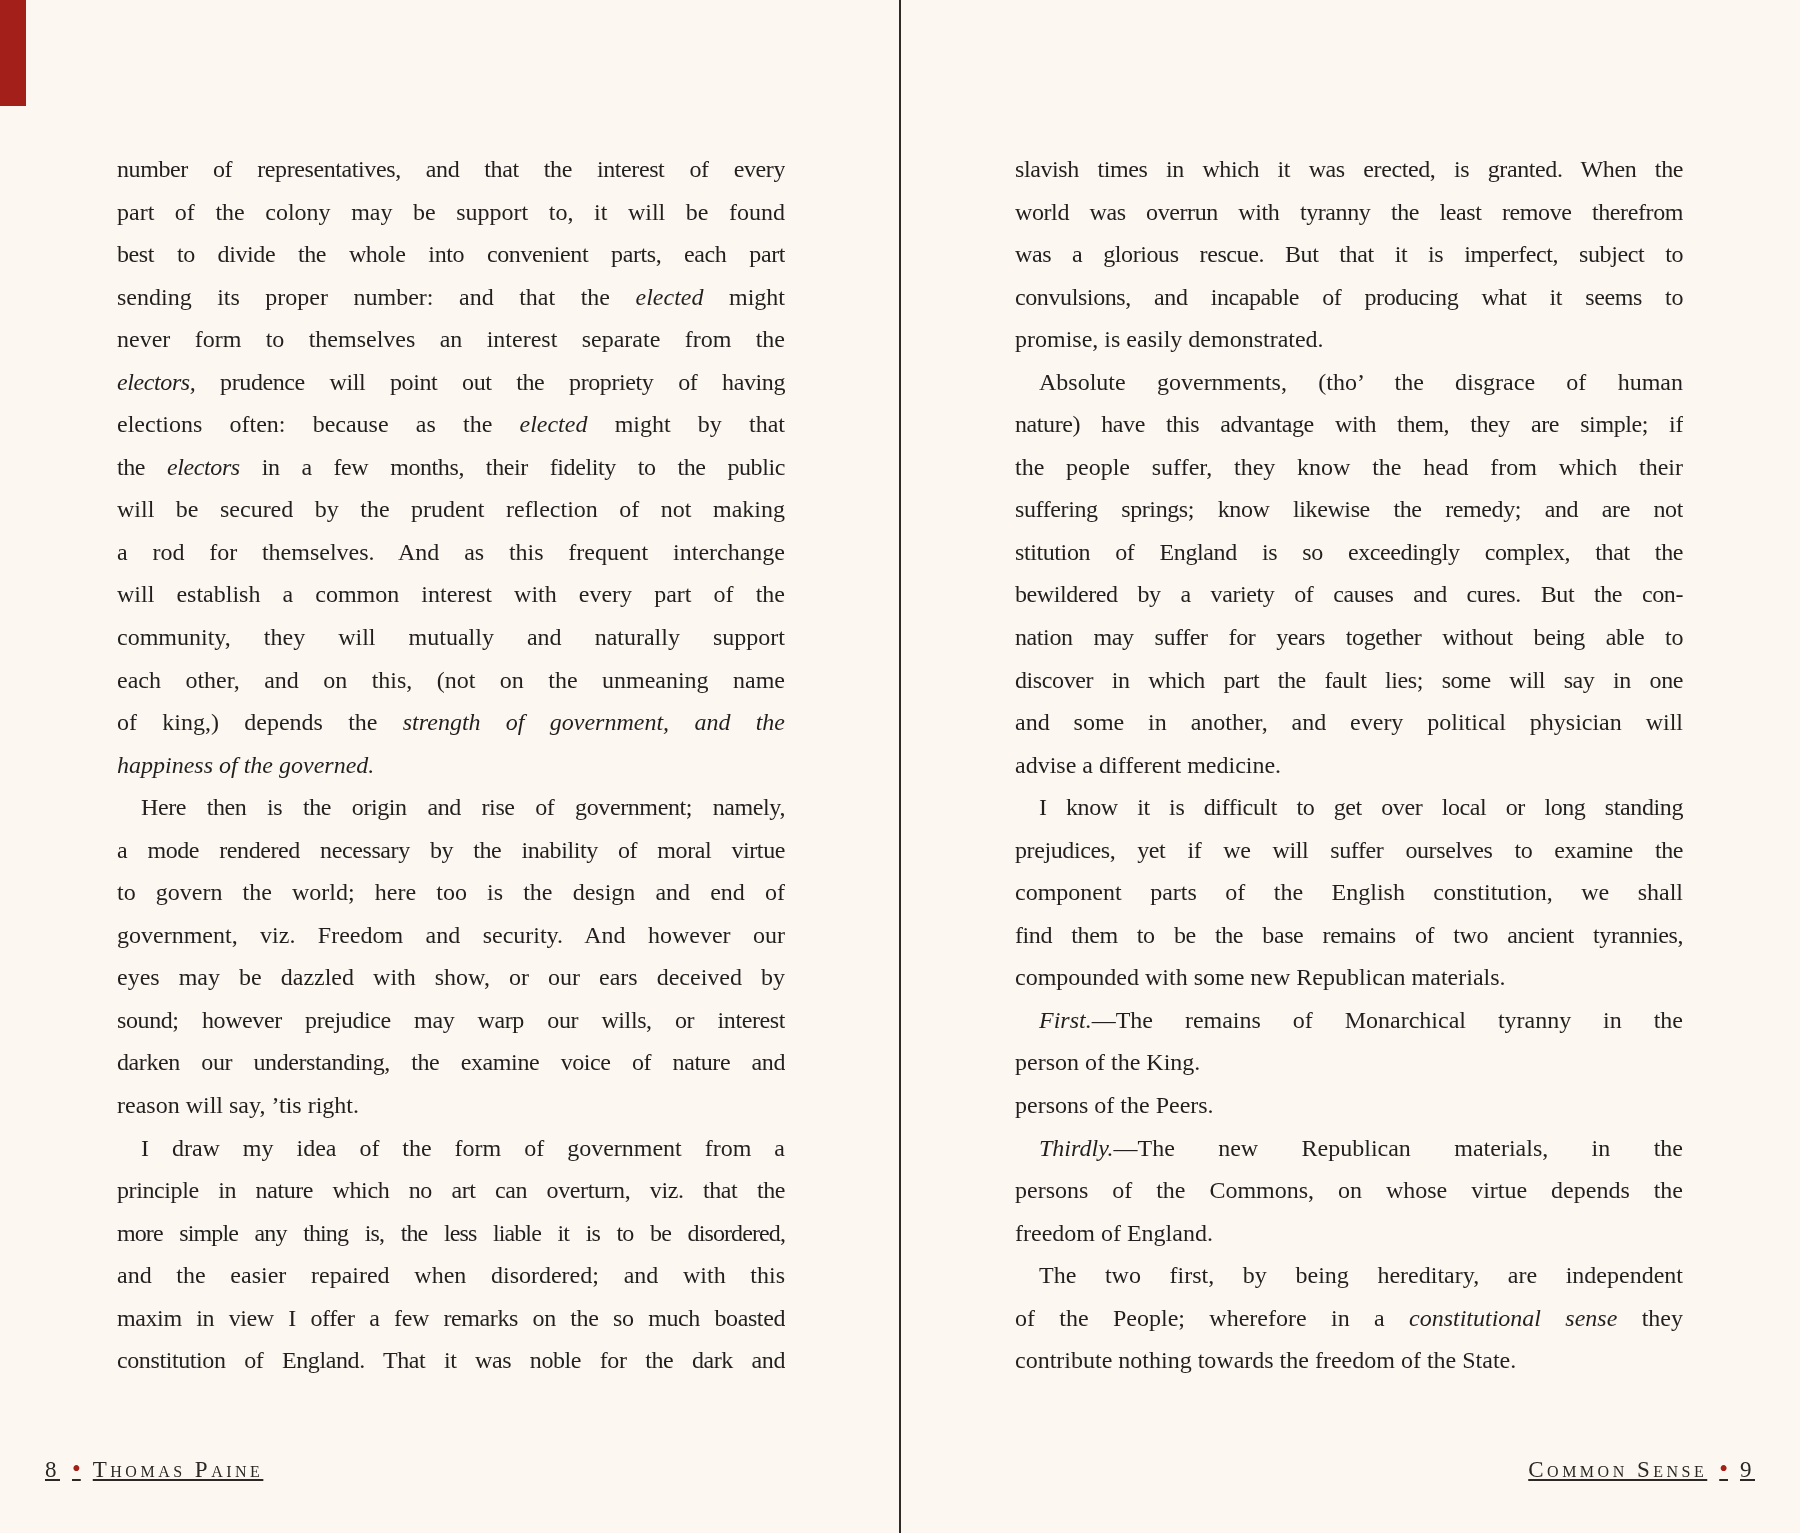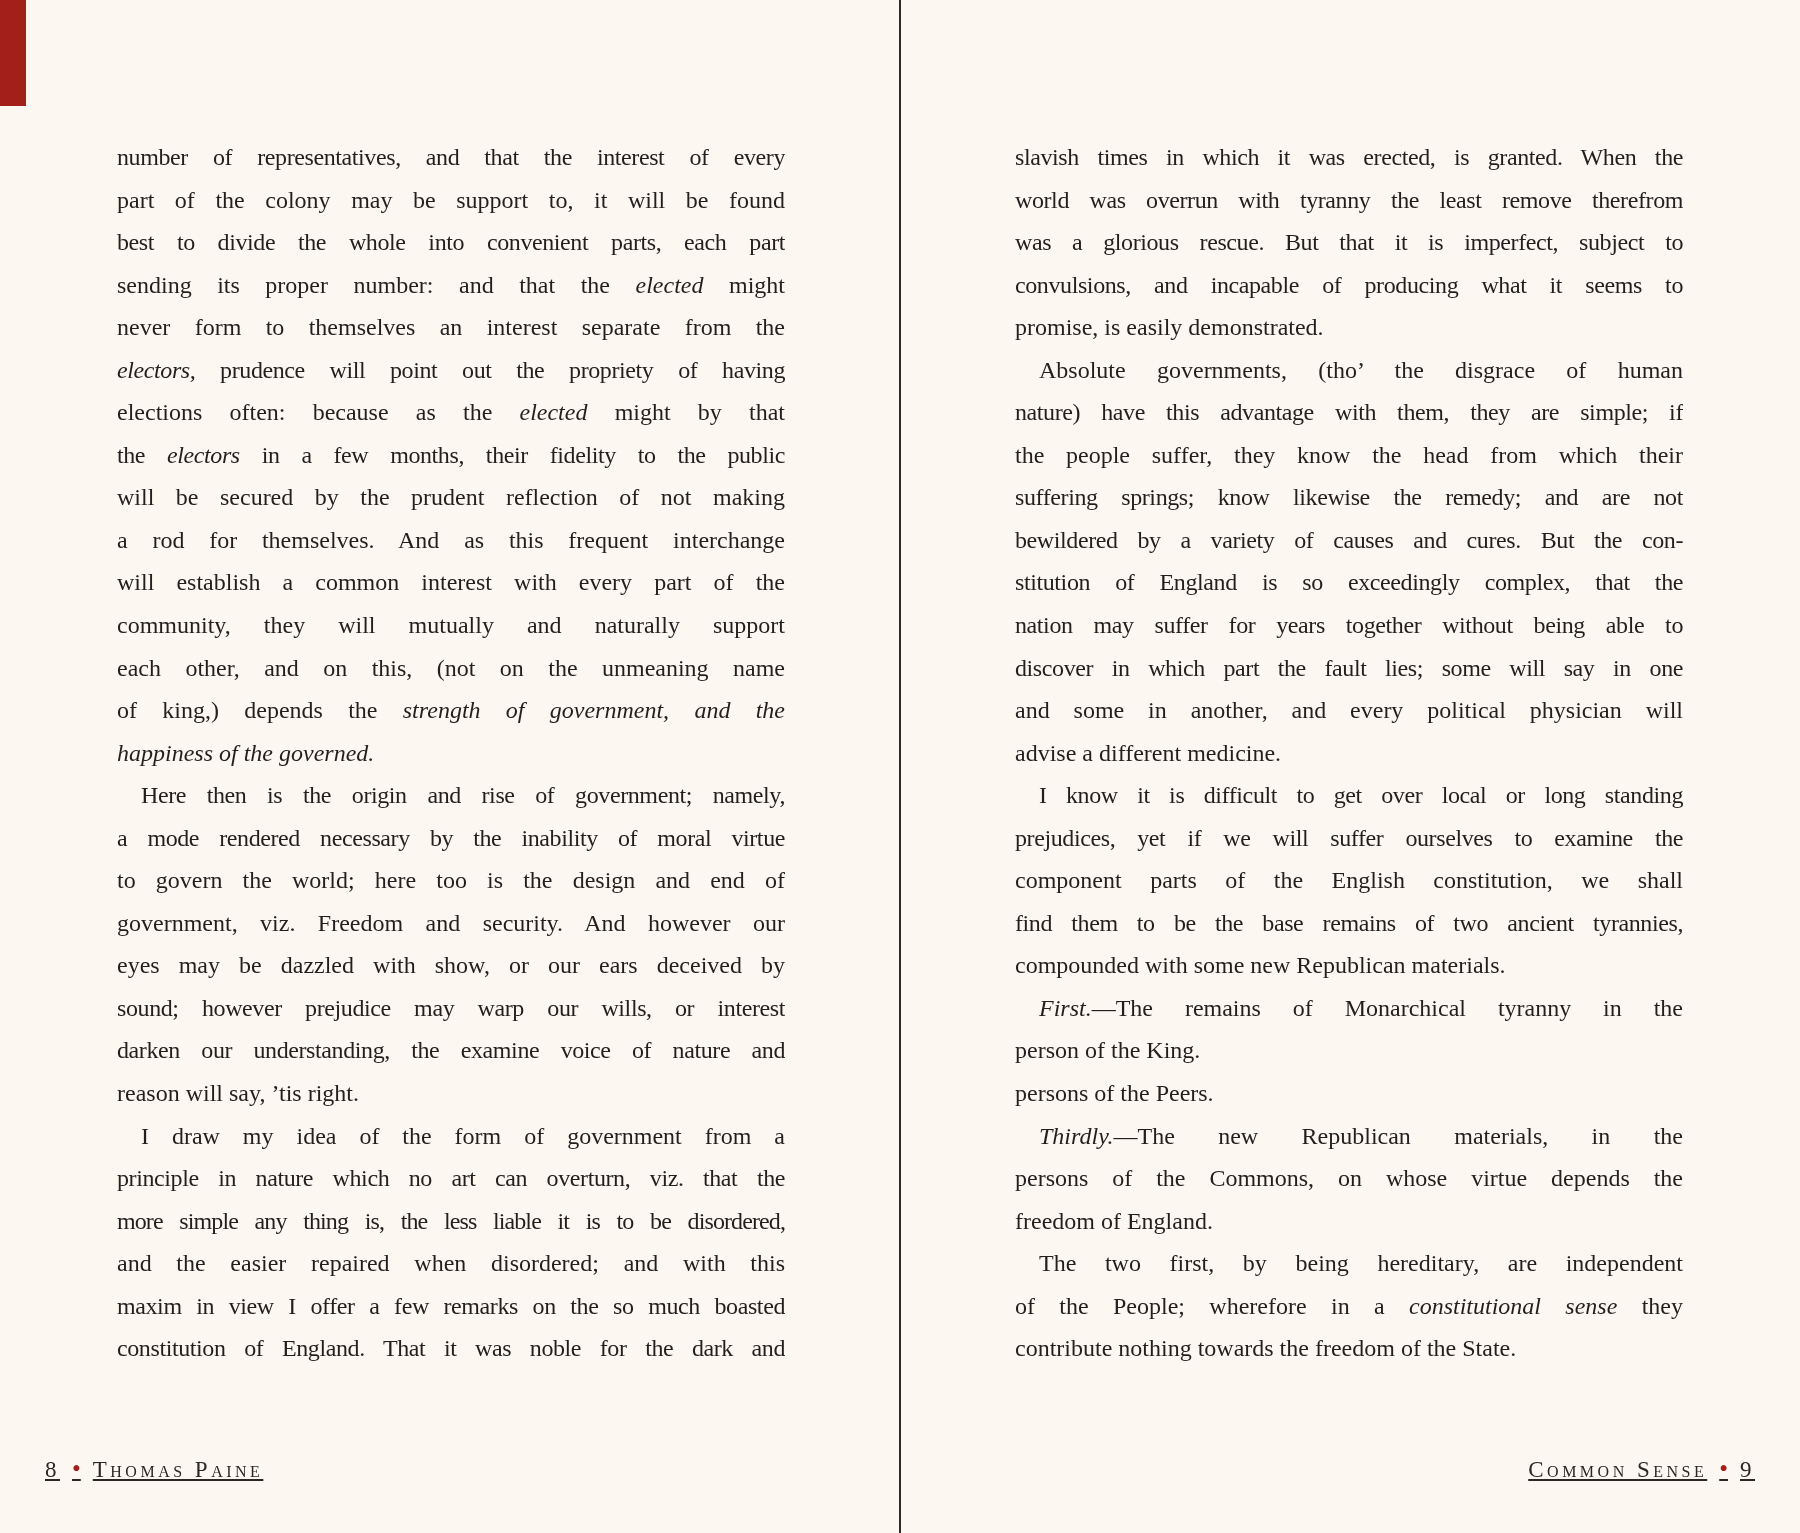--- a/index.html
+++ b/index.html
@@ -21,21 +21,21 @@
   }
   .ribbon{
     position:absolute;left:0;top:0;width:26px;height:106px;
     background:var(--red);
   }
   .divider{
     position:absolute;left:899px;top:0;width:2px;height:1533px;
     background:var(--divider);
   }
   .col{
-    position:absolute;top:136px;width:668px;
+    position:absolute;top:148px;width:668px;
     font-size:24px;line-height:42.55px;
   }
   #left-col{left:117px;}
   #right-col{left:1015px;}
   .line{
     text-align:justify;
     text-align-last:justify;
     height:42.55px;
     overflow:hidden;
   }
@@ -105,22 +105,22 @@
   <div class="col" id="right-col">
       <div class="line t1">slavish times in which it was erected, is granted. When the</div>
       <div class="line t1">world was overrun with tyranny the least remove therefrom</div>
       <div class="line t1">was a glorious rescue. But that it is imperfect, subject to</div>
       <div class="line t1">convulsions, and incapable of producing what it seems to</div>
       <div class="line end">promise, is easily demonstrated.</div>
       <div class="line ind">Absolute governments, (tho’ the disgrace of human</div>
       <div class="line t1">nature) have this advantage with them, they are simple; if</div>
       <div class="line">the people suffer, they know the head from which their</div>
       <div class="line t1">suffering springs; know likewise the remedy; and are not</div>
+      <div class="line t1">stitution of England is so exceedingly complex, that the</div>
       <div class="line t1">bewildered by a variety of causes and cures. But the con-</div>
-      <div class="line t1">stitution of England is so exceedingly complex, that the</div>
       <div class="line t1">nation may suffer for years together without being able to</div>
       <div class="line t1">discover in which part the fault lies; some will say in one</div>
       <div class="line">and some in another, and every political physician will</div>
       <div class="line end">advise a different medicine.</div>
       <div class="line ind t1">I know it is difficult to get over local or long standing</div>
       <div class="line t1">prejudices, yet if we will suffer ourselves to examine the</div>
       <div class="line">component parts of the English constitution, we shall</div>
       <div class="line t1">find them to be the base remains of two ancient tyrannies,</div>
       <div class="line end">compounded with some new Republican materials.</div>
       <div class="line ind"><i>First.</i>—The remains of Monarchical tyranny in the</div>

